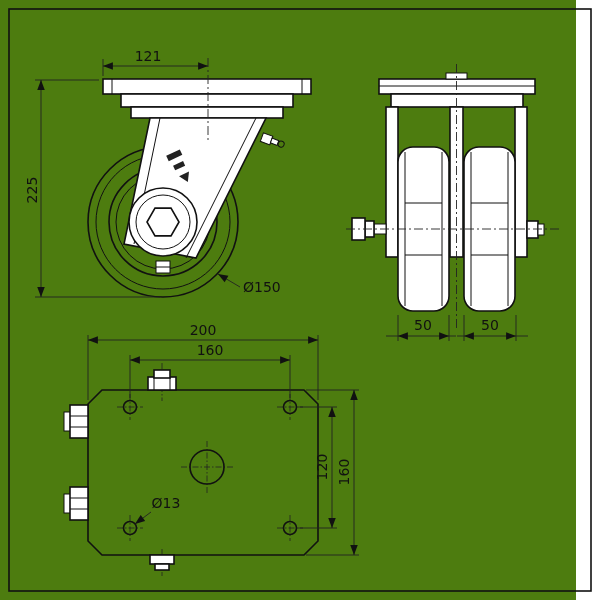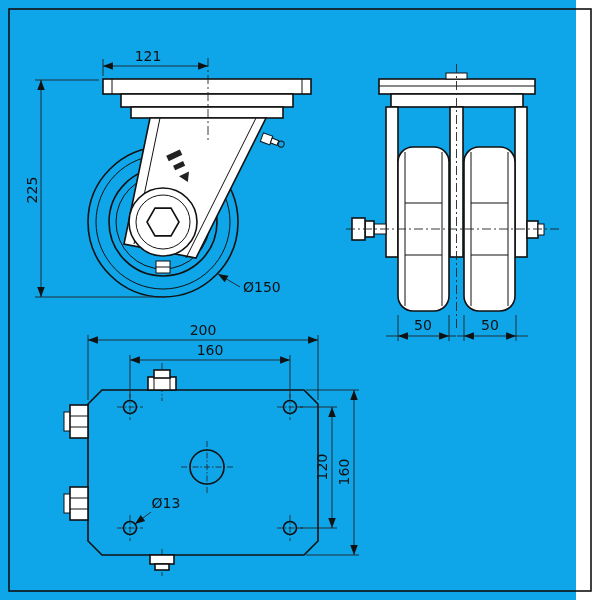--- a/index.html
+++ b/index.html
@@ -1,16 +1,16 @@
 <!DOCTYPE html>
 <html><head>
 <meta charset="utf-8">
 <style>
   html,body{margin:0;padding:0;width:600px;height:600px;background:#fff;overflow:hidden}
-  .canvas{position:relative;width:576px;height:600px;background:#0ea5e9}
+  .canvas{position:relative;width:576px;height:600px;background:#4d7c0f}
   .dtxt{font-family:"DejaVu Sans",sans-serif;font-size:14px;fill:#111}
   .ol{fill:none;stroke:#111;stroke-width:1.6;stroke-linejoin:miter}
   .ol2{fill:#fff;stroke:#111;stroke-width:1.6;stroke-linejoin:miter}
   .th{fill:none;stroke:#111;stroke-width:1}
   .thf{fill:#fff;stroke:#111;stroke-width:1}
   .dim{fill:none;stroke:#222;stroke-width:0.9}
   .cl{fill:none;stroke:#222;stroke-width:0.9;stroke-dasharray:9 3 2 3}
   .cl2{fill:none;stroke:#222;stroke-width:0.8;stroke-dasharray:6 2 1.5 2}
   .stamp{fill:#222;stroke:none}
 </style>

